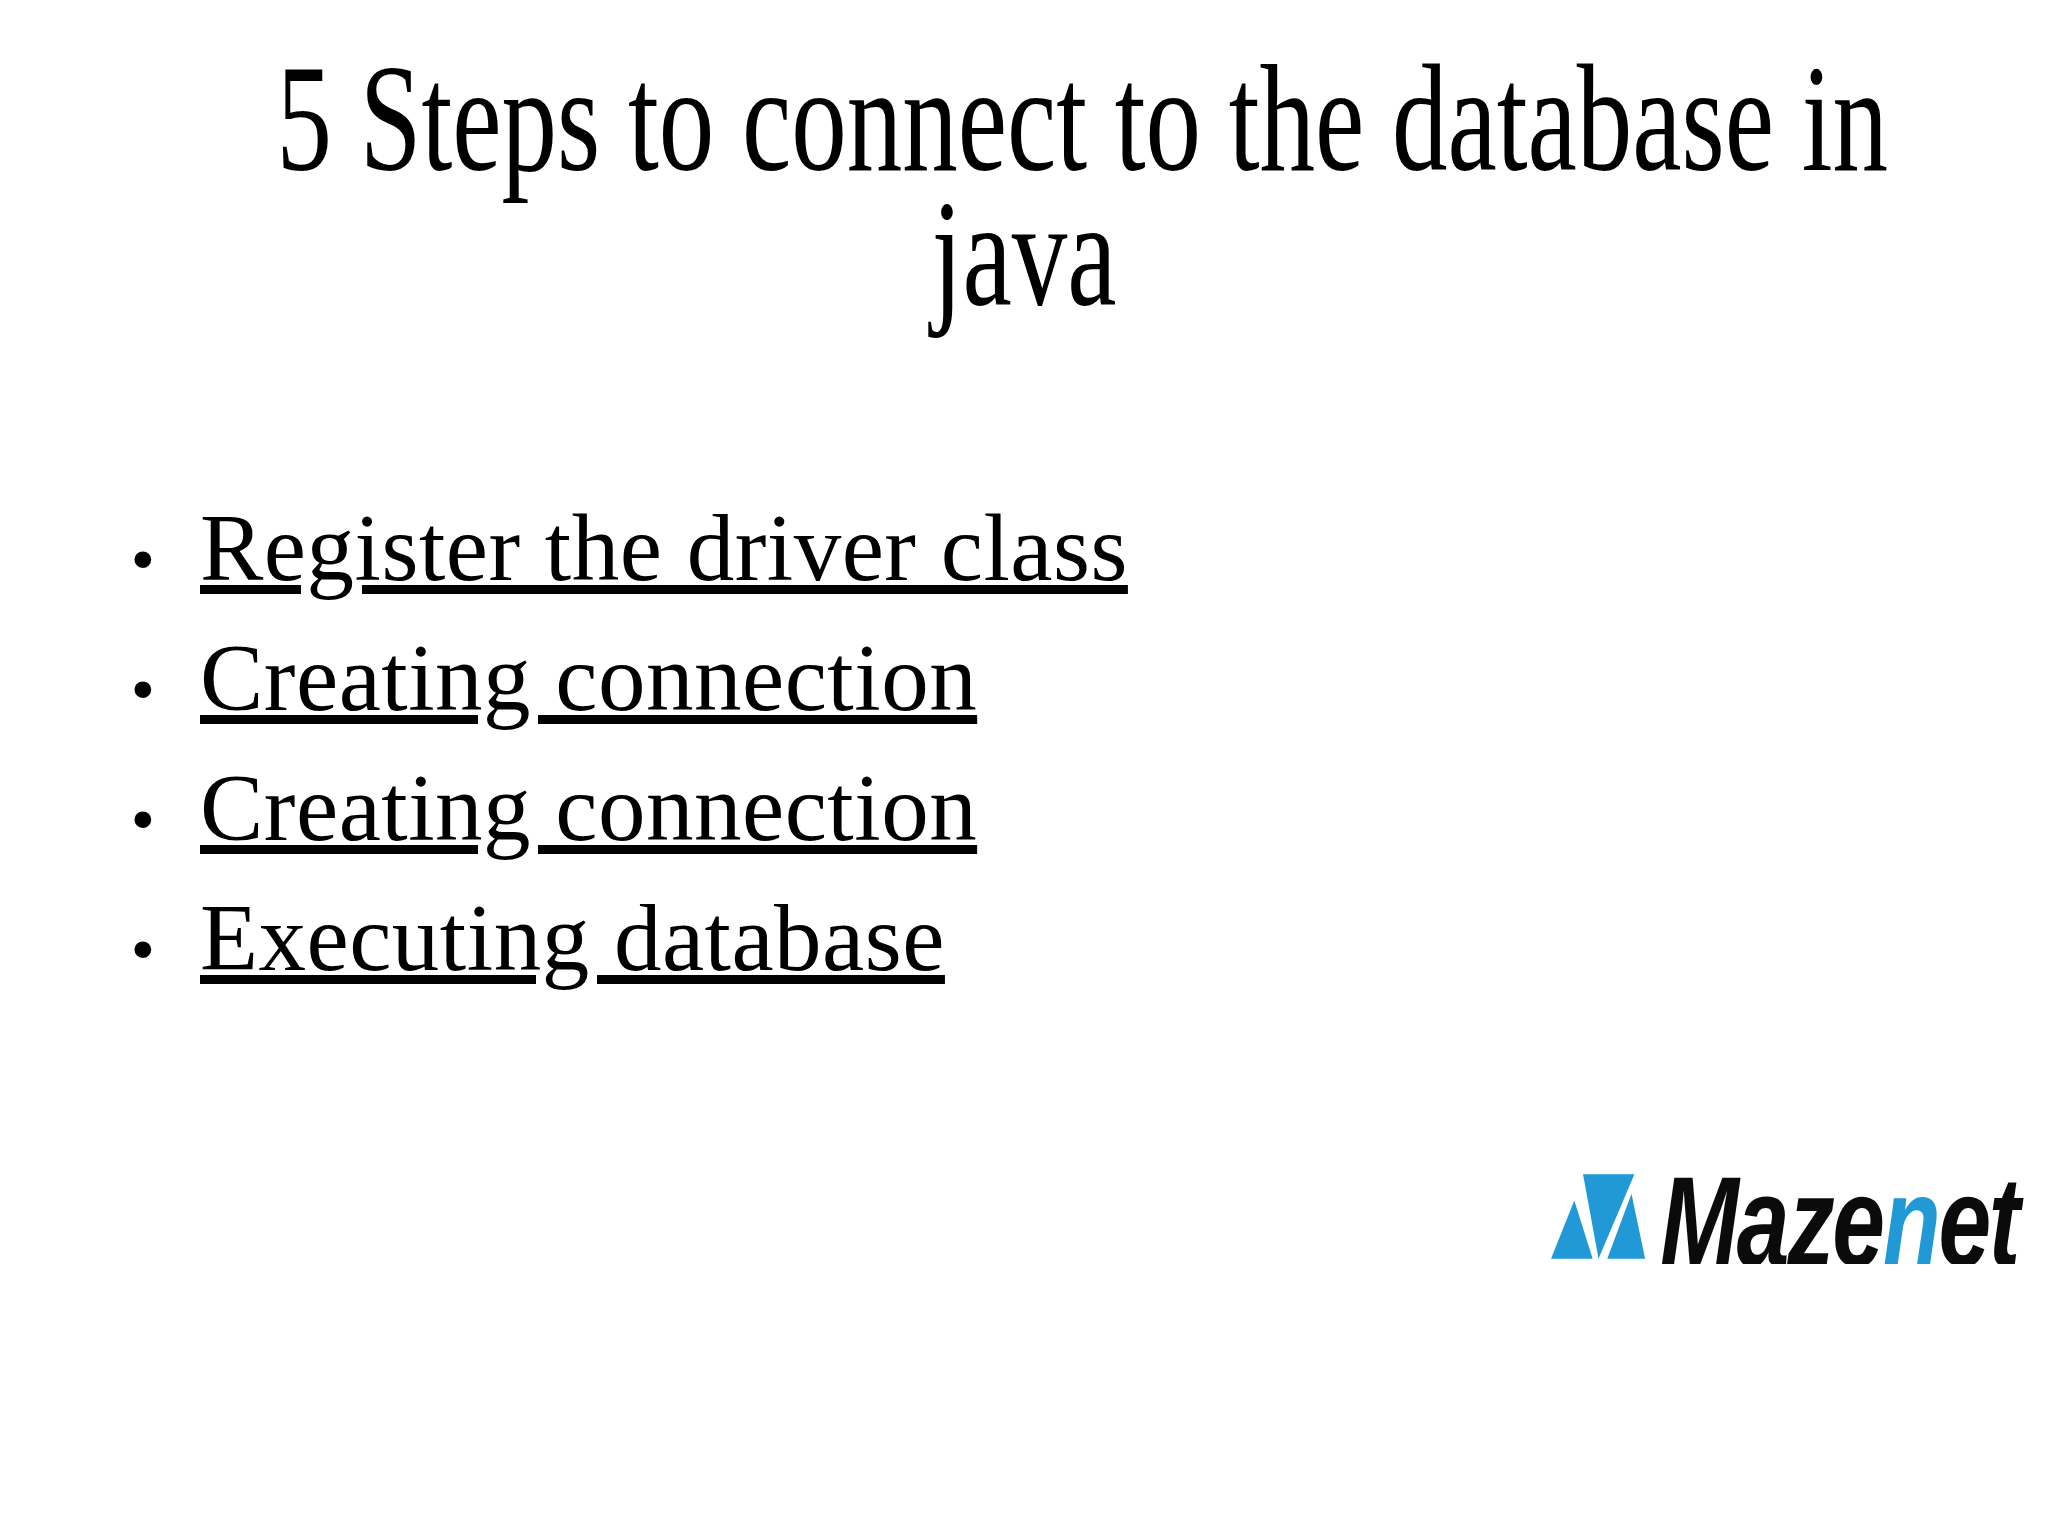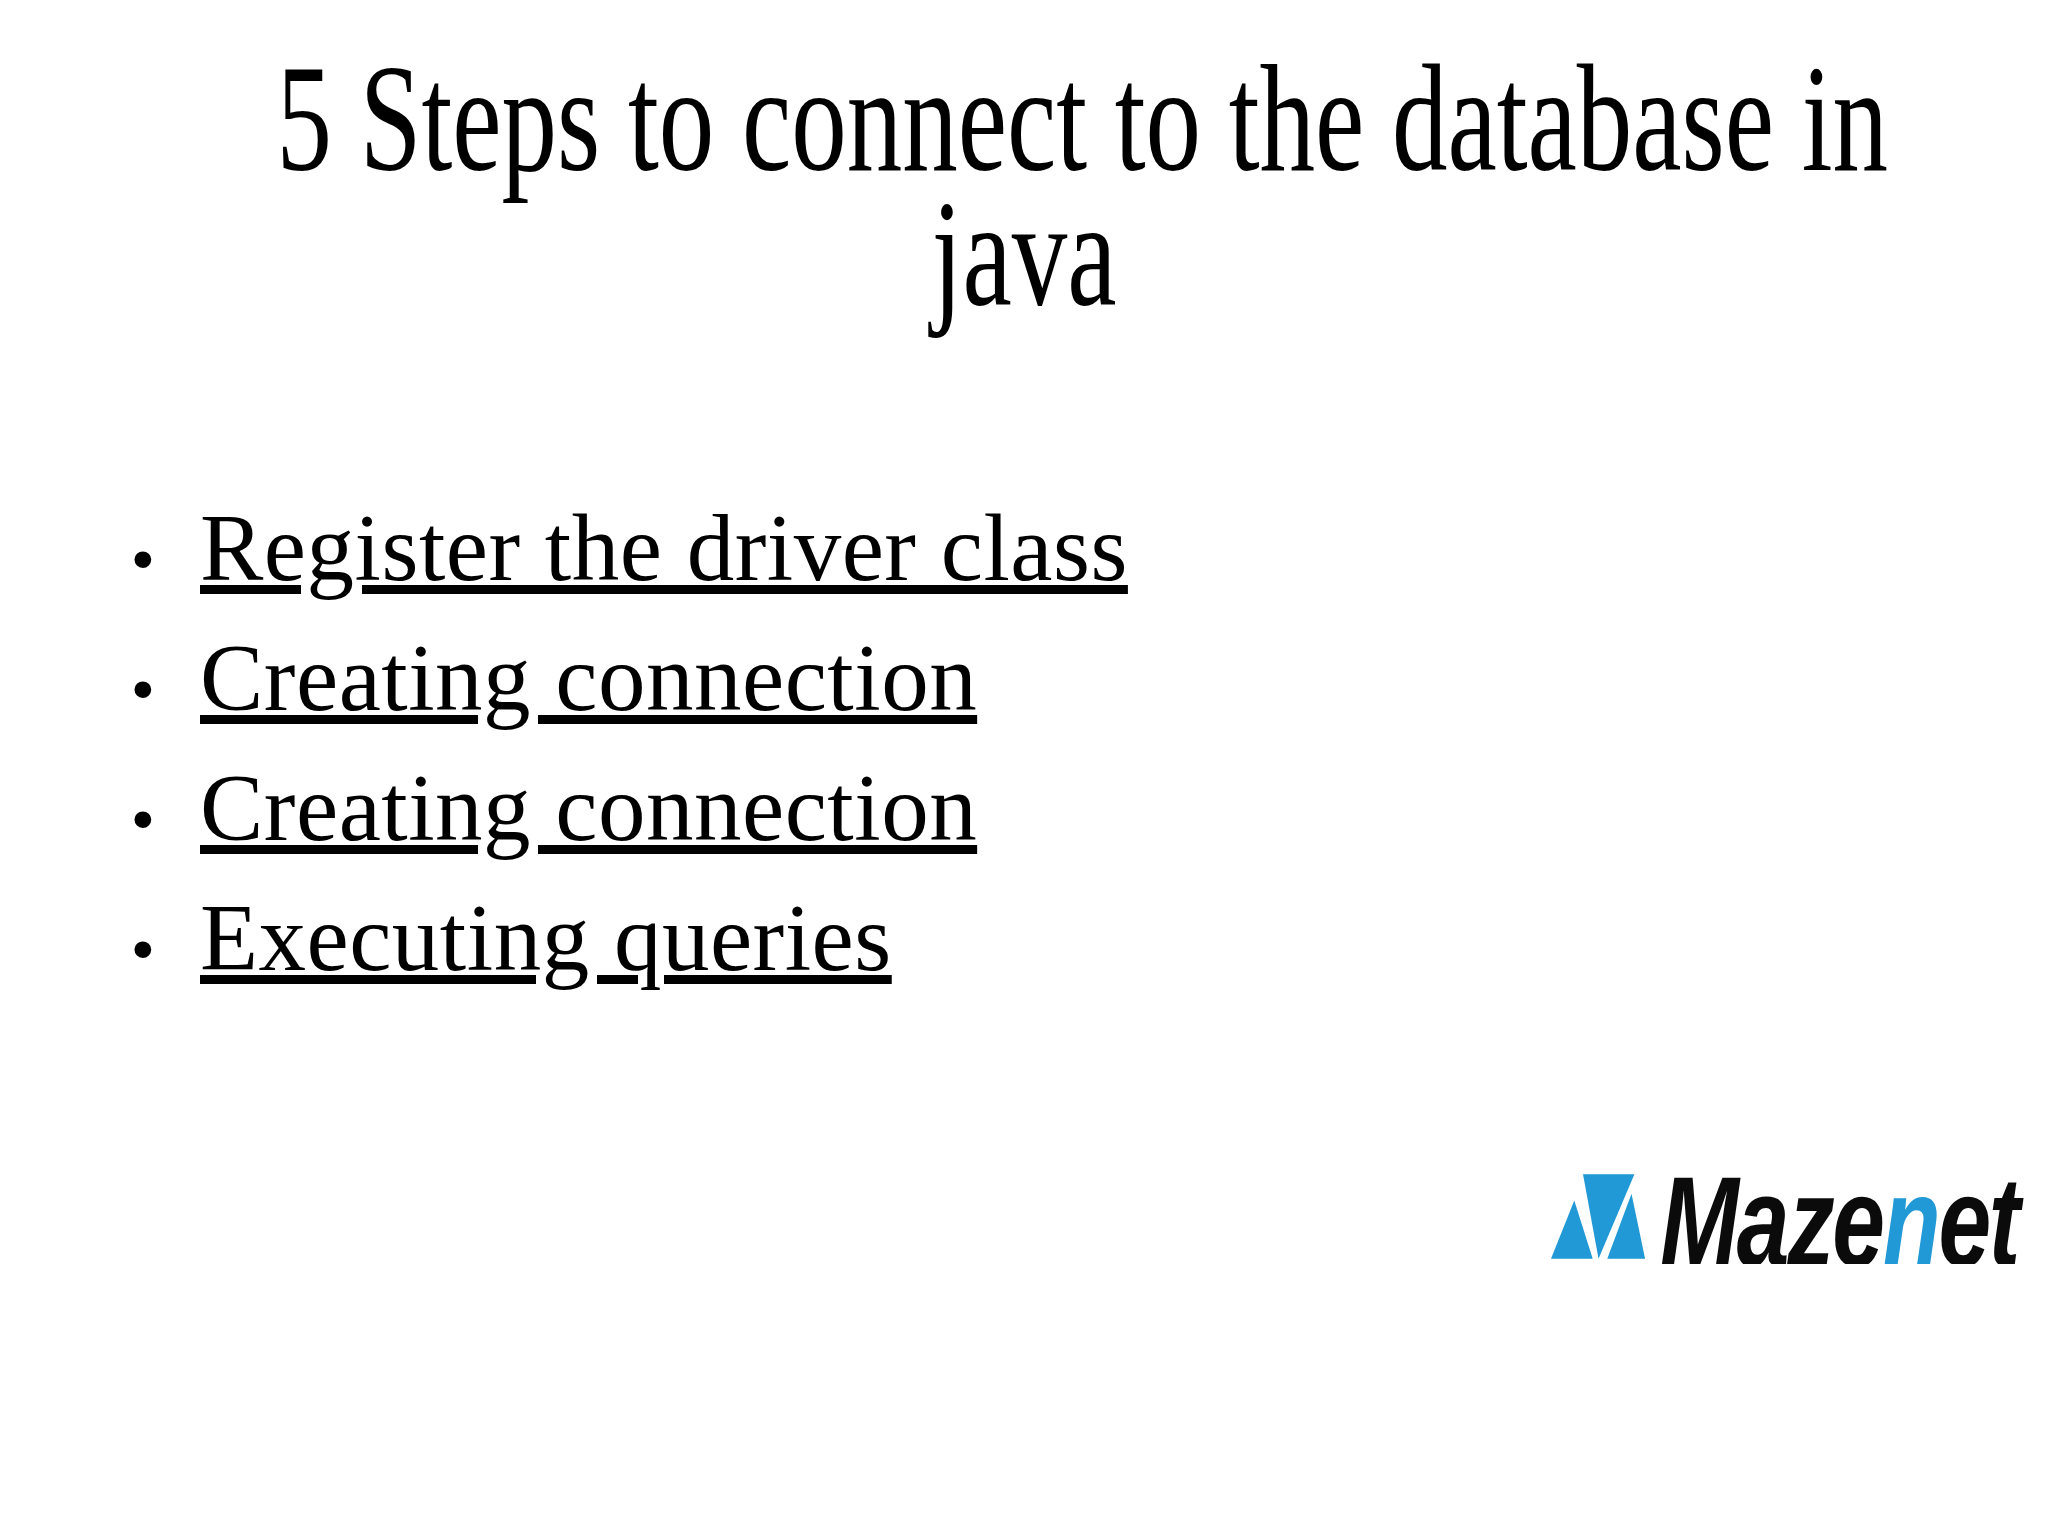--- a/index.html
+++ b/index.html
@@ -111,21 +111,21 @@
     <li>
       <span class="bullet-marker">•</span><span class="bullet-text">Register the driver class</span>
     </li>
     <li>
       <span class="bullet-marker">•</span><span class="bullet-text">Creating connection</span>
     </li>
     <li>
       <span class="bullet-marker">•</span><span class="bullet-text">Creating connection</span>
     </li>
     <li>
-      <span class="bullet-marker">•</span><span class="bullet-text">Executing queries</span>
+      <span class="bullet-marker">•</span><span class="bullet-text">Executing database</span>
     </li>
   </ul>
 
   <div class="logo">
     <svg class="logo-mark" viewBox="0 0 100 90" aria-hidden="true">
       <polygon points="0,87 24,27 43,87" fill="#2199D6"></polygon>
       <polygon points="33,0 86,0 49,87" fill="#2199D6"></polygon>
       <polygon points="83,20 58,87 97,87" fill="#2199D6"></polygon>
     </svg>
     <span class="logo-text-box">

